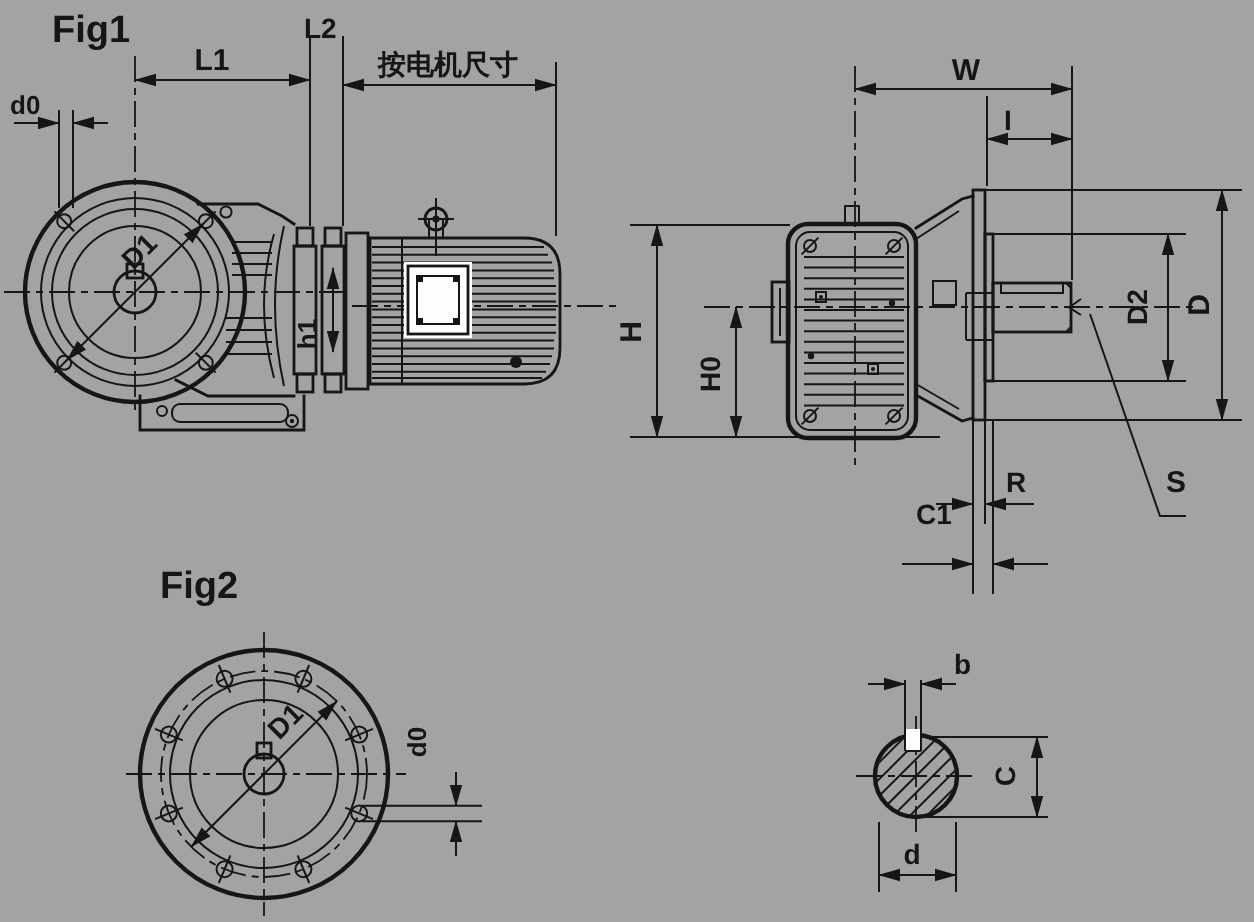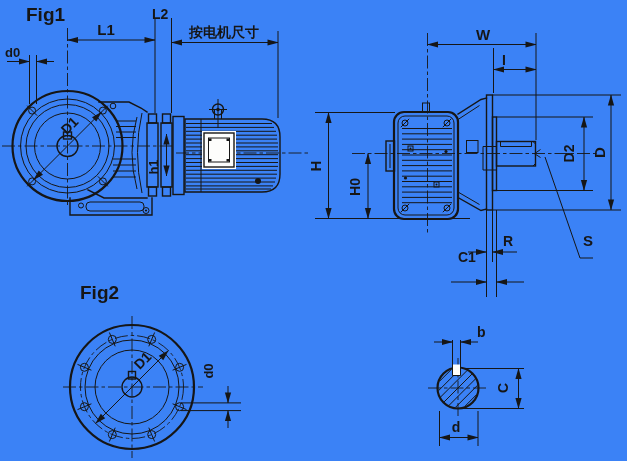--- a/index.html
+++ b/index.html
@@ -1,16 +1,16 @@
 <!DOCTYPE html>
 <html><head>
 <meta charset="utf-8">
 <style>
   html,body{margin:0;padding:0;background:#ffffff;}
-  #stage{position:relative;width:627px;height:461px;background:#3b82f6;overflow:hidden;}
+  #stage{position:relative;width:627px;height:461px;background:#a3a3a3;overflow:hidden;}
   svg{display:block;}
   .lw{stroke:#161616;stroke-width:2.2;fill:none;stroke-linecap:round;}
   .lm{stroke:#161616;stroke-width:1.4;fill:none;stroke-linecap:square;}
   .ln{stroke:#161616;stroke-width:1;fill:none;}
   .dim{stroke:#161616;stroke-width:1;fill:none;}
   .cl{stroke:#161616;stroke-width:0.9;fill:none;stroke-dasharray:13 3 3.5 3;}
   .wh{fill:#fdfdfc;stroke:none;}
   text{font-family:"Liberation Sans", sans-serif;font-weight:bold;fill:#161616;}
   .t13{font-size:13px;} .t14{font-size:14px;} .t15{font-size:15px;} .t19{font-size:19px;}
 </style>

